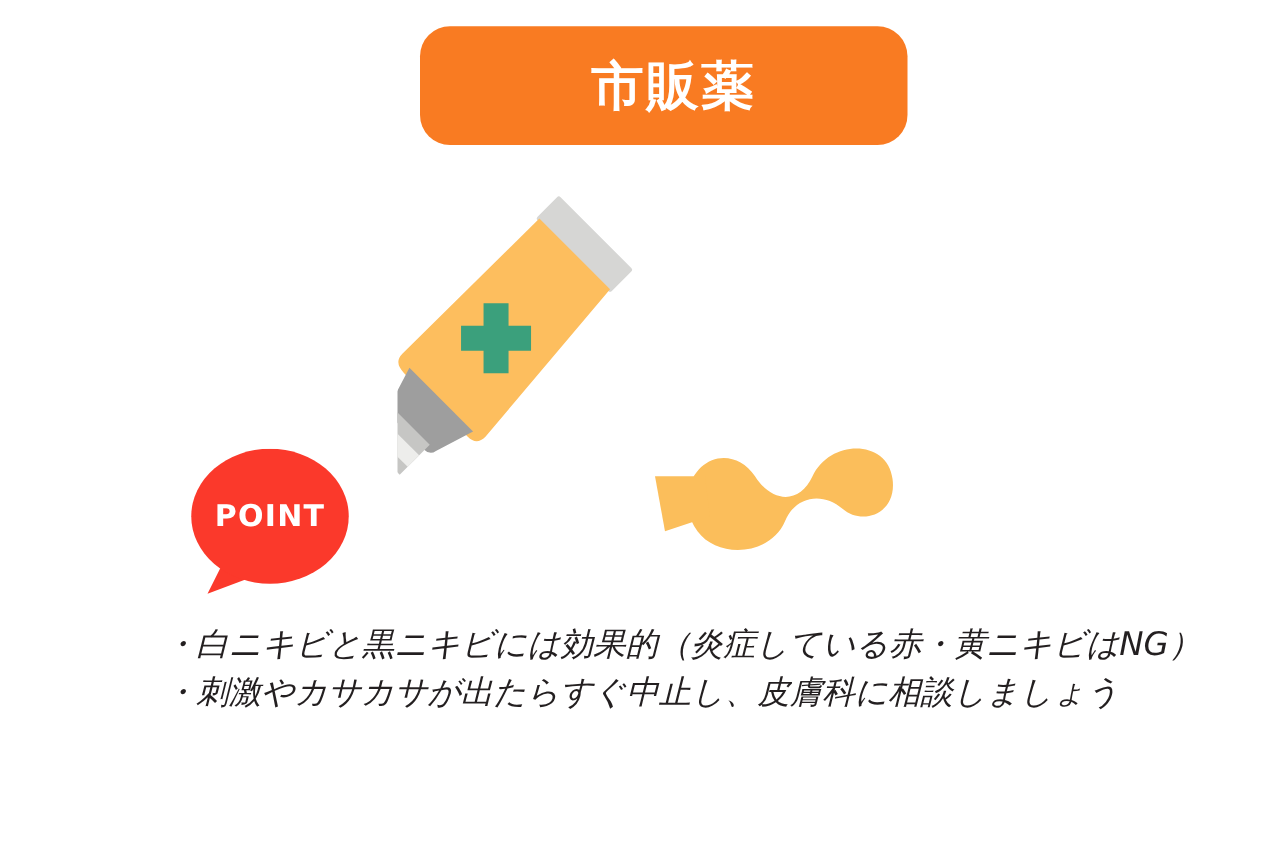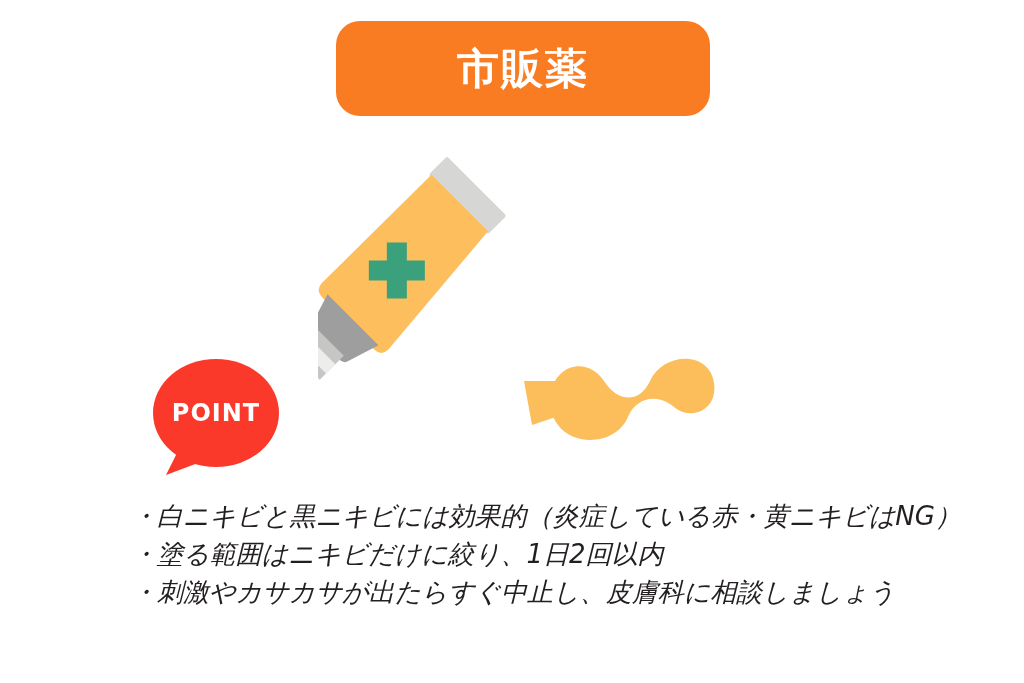--- a/index.html
+++ b/index.html
@@ -24,20 +24,21 @@
     position: absolute;
     left: 336px;
     top: 21px;
     width: 374px;
     height: 95px;
     background: #F97B22;
     border-radius: 24px;
     display: flex;
     align-items: center;
     justify-content: center;
+    padding-left: 16px;
   }
   .title-pill-label {
     color: #ffffff;
     font-size: 42px;
     font-weight: bold;
     letter-spacing: 2px;
     line-height: 1;
     font-family: "DejaVu Sans", "Liberation Sans", sans-serif;
   }
 
@@ -138,17 +139,16 @@
   <div class="point-bubble">
     <svg viewBox="0 0 128 122" xmlns="http://www.w3.org/2000/svg">
       <path d="M30 84 L14 116 L46 104 Z" fill="#FB392B"></path>
       <ellipse cx="64" cy="54" rx="63" ry="54" fill="#FB392B"></ellipse>
     </svg>
     <div class="point-label">POINT</div>
   </div>
 
   <div class="bullets">
     <div class="bullet-line">・白ニキビと黒ニキビには効果的（炎症している赤・黄ニキビはNG）</div>
-    <div class="bullet-line">・塗る範囲はニキビだけに絞り、1日2回以内</div>
     <div class="bullet-line">・刺激やカサカサが出たらすぐ中止し、皮膚科に相談しましょう</div>
   </div>
 
 </div>
 
 </body></html>

